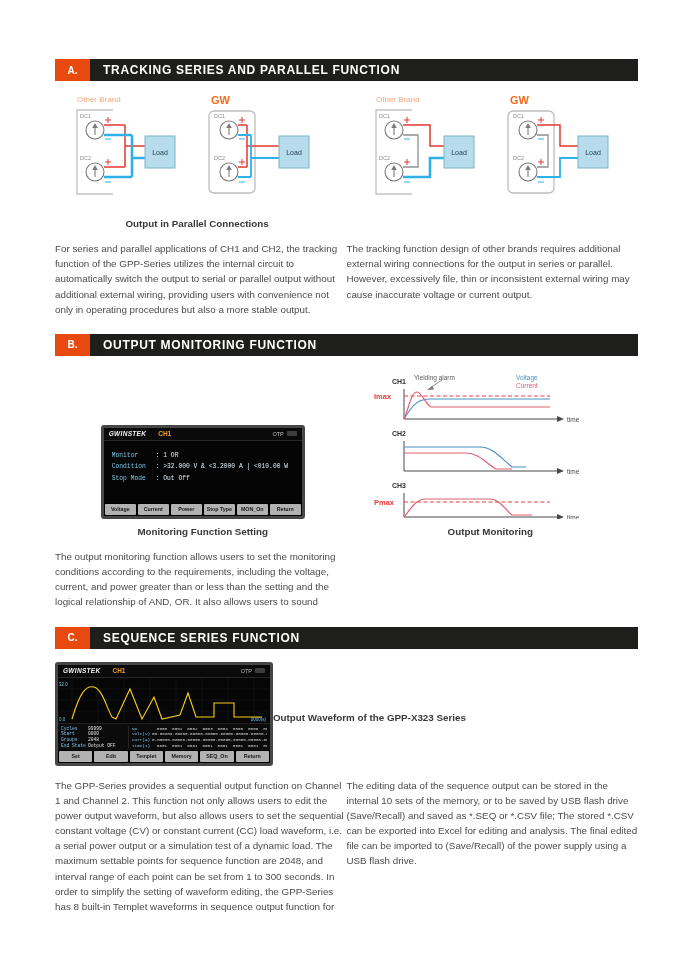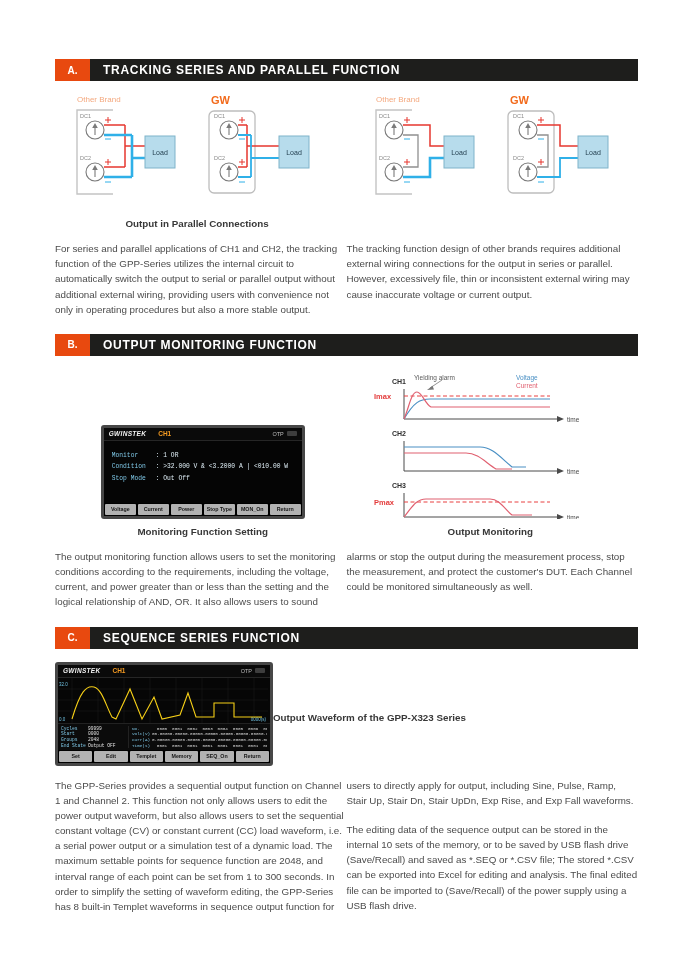--- a/index.html
+++ b/index.html
@@ -281,21 +281,20 @@
           <text x="10" y="134" font-size="7.5" font-weight="bold" fill="#e33b3b">Pmax</text>
           <path d="M40,146 C48,136 52,128 62,128 H126 C136,128 142,140 148,144 H168" fill="none" stroke="#e06070" stroke-width="1.2"></path>
         </svg>
         <div class="fig-caption">Output Monitoring</div>
       </div>
     </div>
 
     <div class="cols text-block">
       <p class="col">The output monitoring function allows users to set the monitoring conditions according to the requirements, including the voltage, current, and power greater than or less than the setting and the logical relationship of AND, OR.  It also allows users to sound</p>
       <div class="col">
-        <p>alarms or stop the output during the measurement process, stop the measurement, and protect the customer's DUT. Each Channel could be monitored simultaneously as well.</p>
       </div>
     </div>
   </section>
 
   <section>
     <div class="sec-header">
       <div class="sec-label">C.</div>
       <div class="sec-title">SEQUENCE SERIES FUNCTION</div>
     </div>
 
@@ -394,19 +393,18 @@
             <span class="lcd-btn">SEQ_On</span>
             <span class="lcd-btn">Return</span>
           </div>
       </div>
       <div class="fig-caption">Output Waveform of the GPP-X323 Series</div>
     </div>
 
     <div class="cols text-block">
       <p class="col">The GPP-Series provides a sequential output function on Channel 1 and Channel 2. This function not only allows users to edit the power output waveform, but also allows users to set the sequential constant voltage (CV) or constant current (CC) load waveform, i.e. a serial power output or a simulation test of a dynamic load. The maximum settable points for sequence function are 2048, and interval range of each point can be set from 1 to 300 seconds. In order to simplify the setting of waveform editing, the GPP-Series has 8 built-in Templet waveforms in sequence output function for</p>
       <div class="col">
-        <p style="margin-bottom:14px;">users to directly apply for output, including Sine, Pulse, Ramp, Stair Up, Stair Dn, Stair UpDn, Exp Rise, and Exp Fall waveforms.</p>
         <p>The editing data of the sequence output can be stored in the internal 10 sets of the memory, or to be saved by USB flash drive (Save/Recall) and saved as *.SEQ or *.CSV file; The stored *.CSV can be exported into Excel for editing and analysis. The final edited file can be imported to (Save/Recall) of the power supply using a USB flash drive.</p>
       </div>
     </div>
   </section>
 
 </div>
 
 </body></html>

